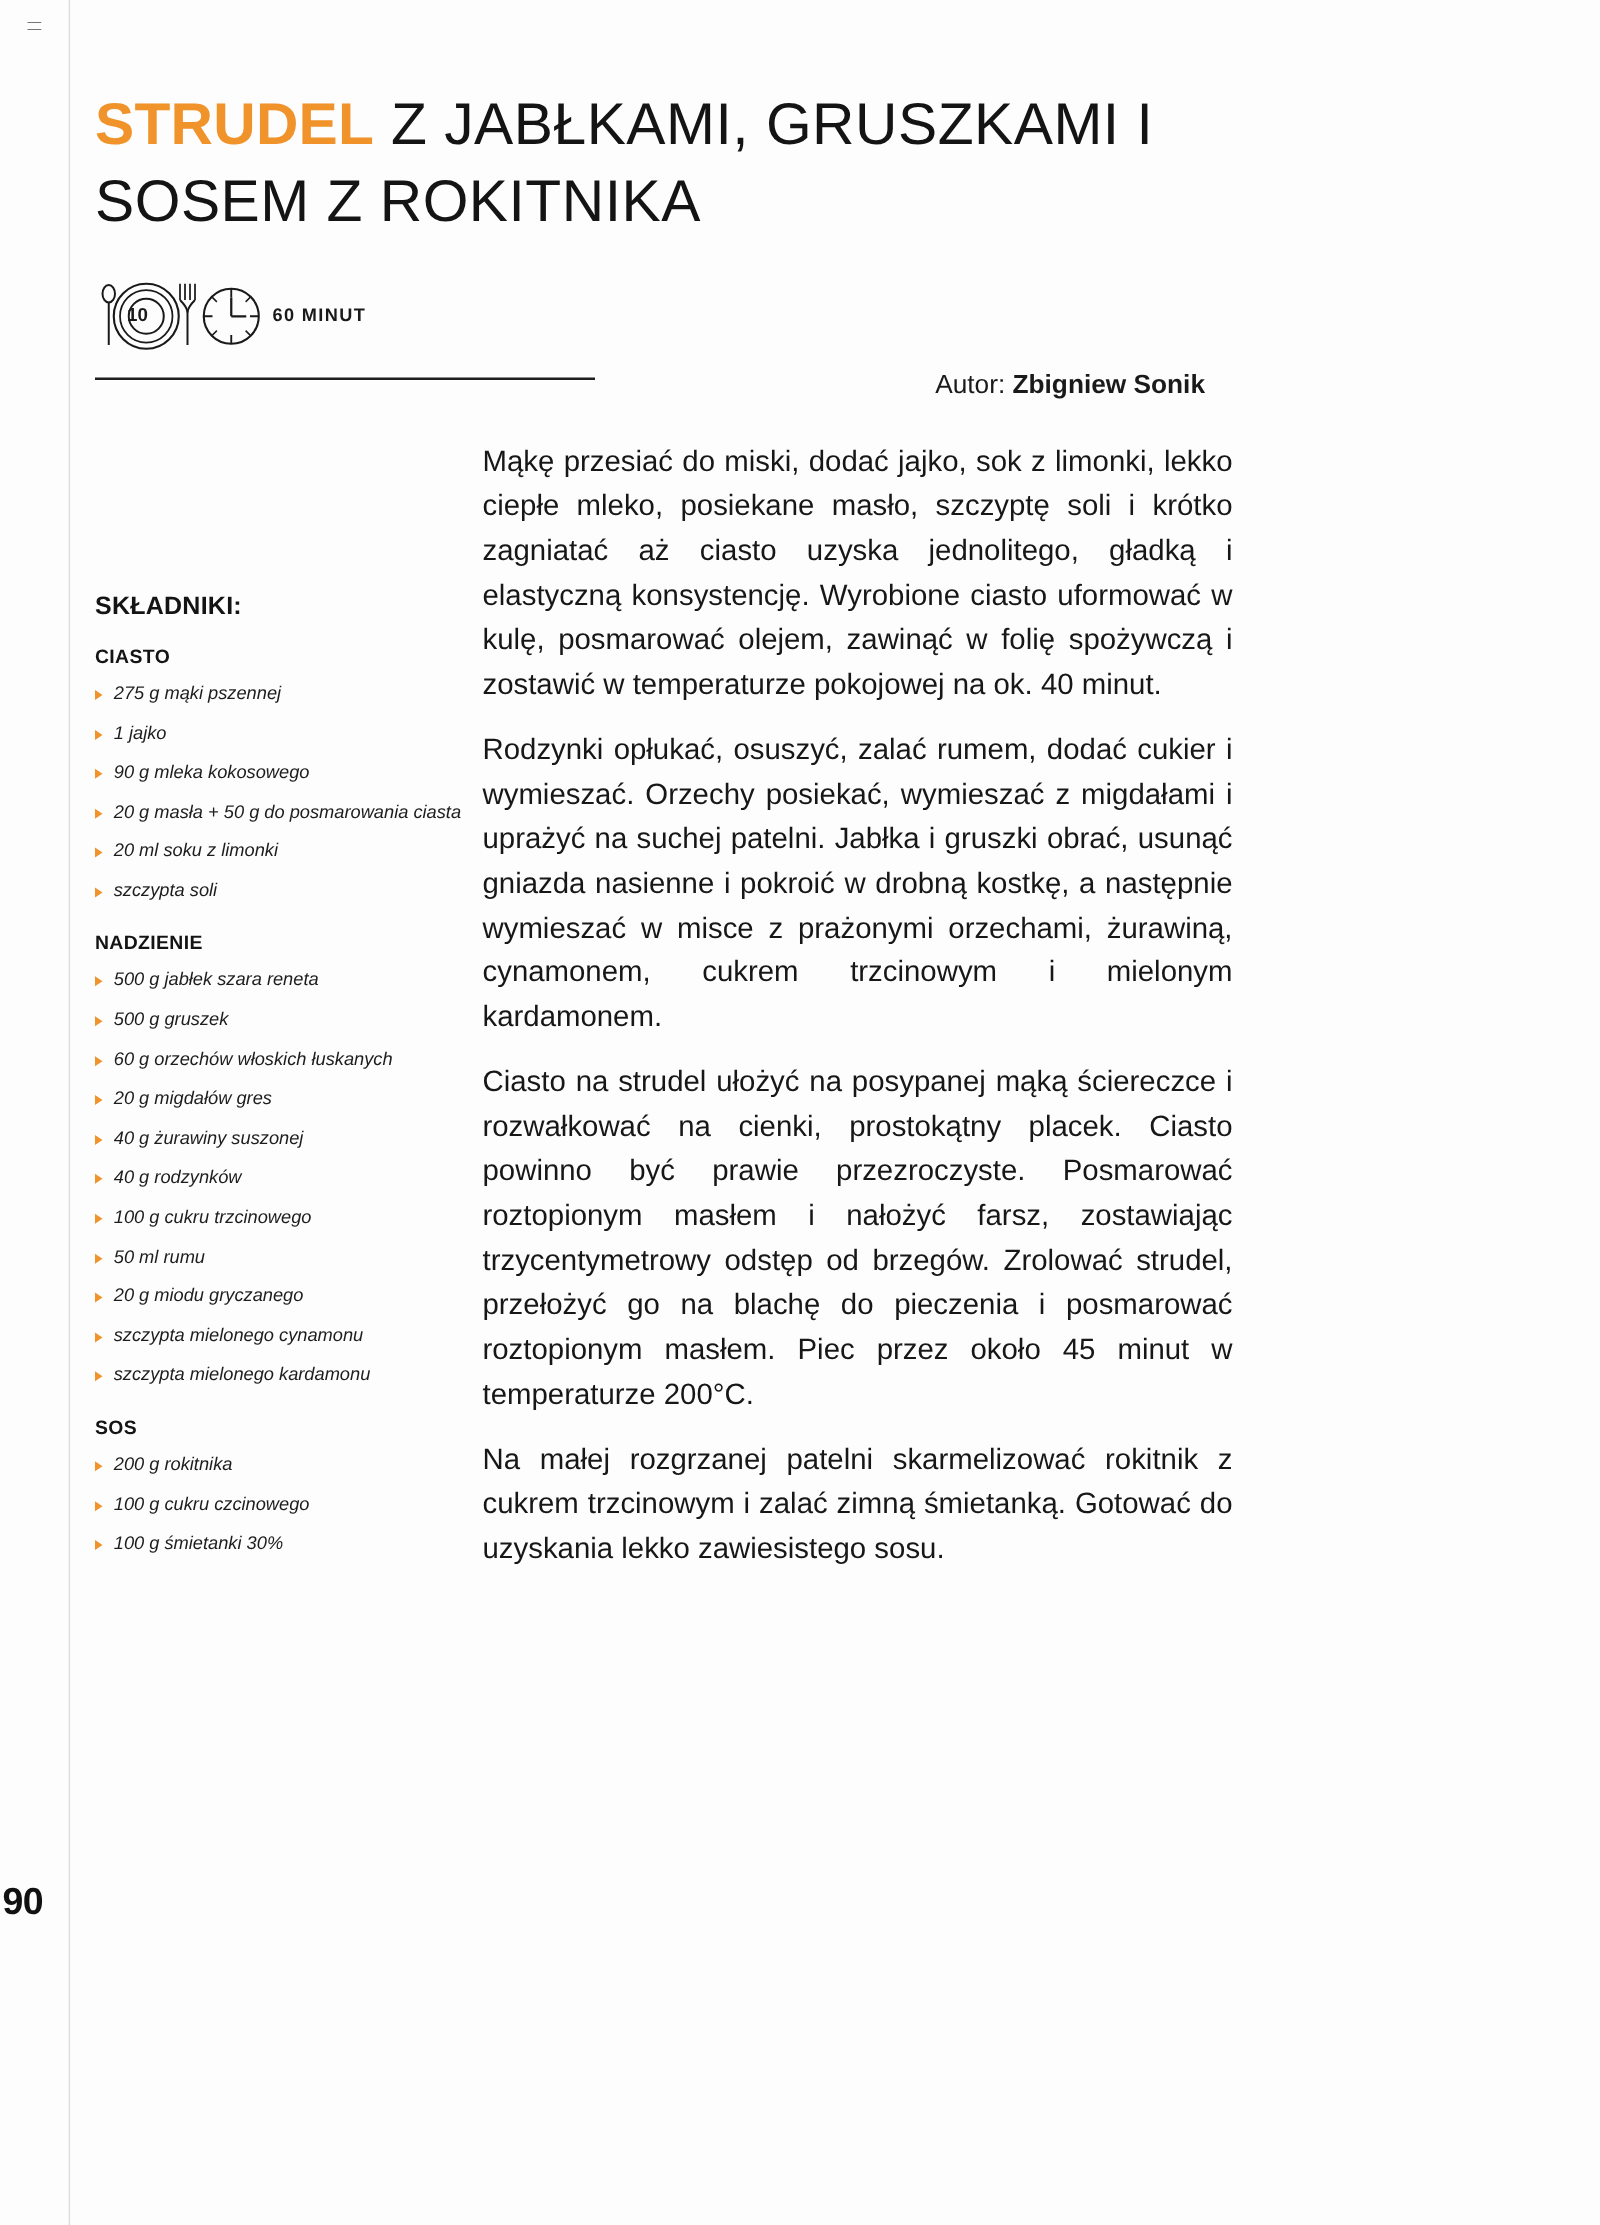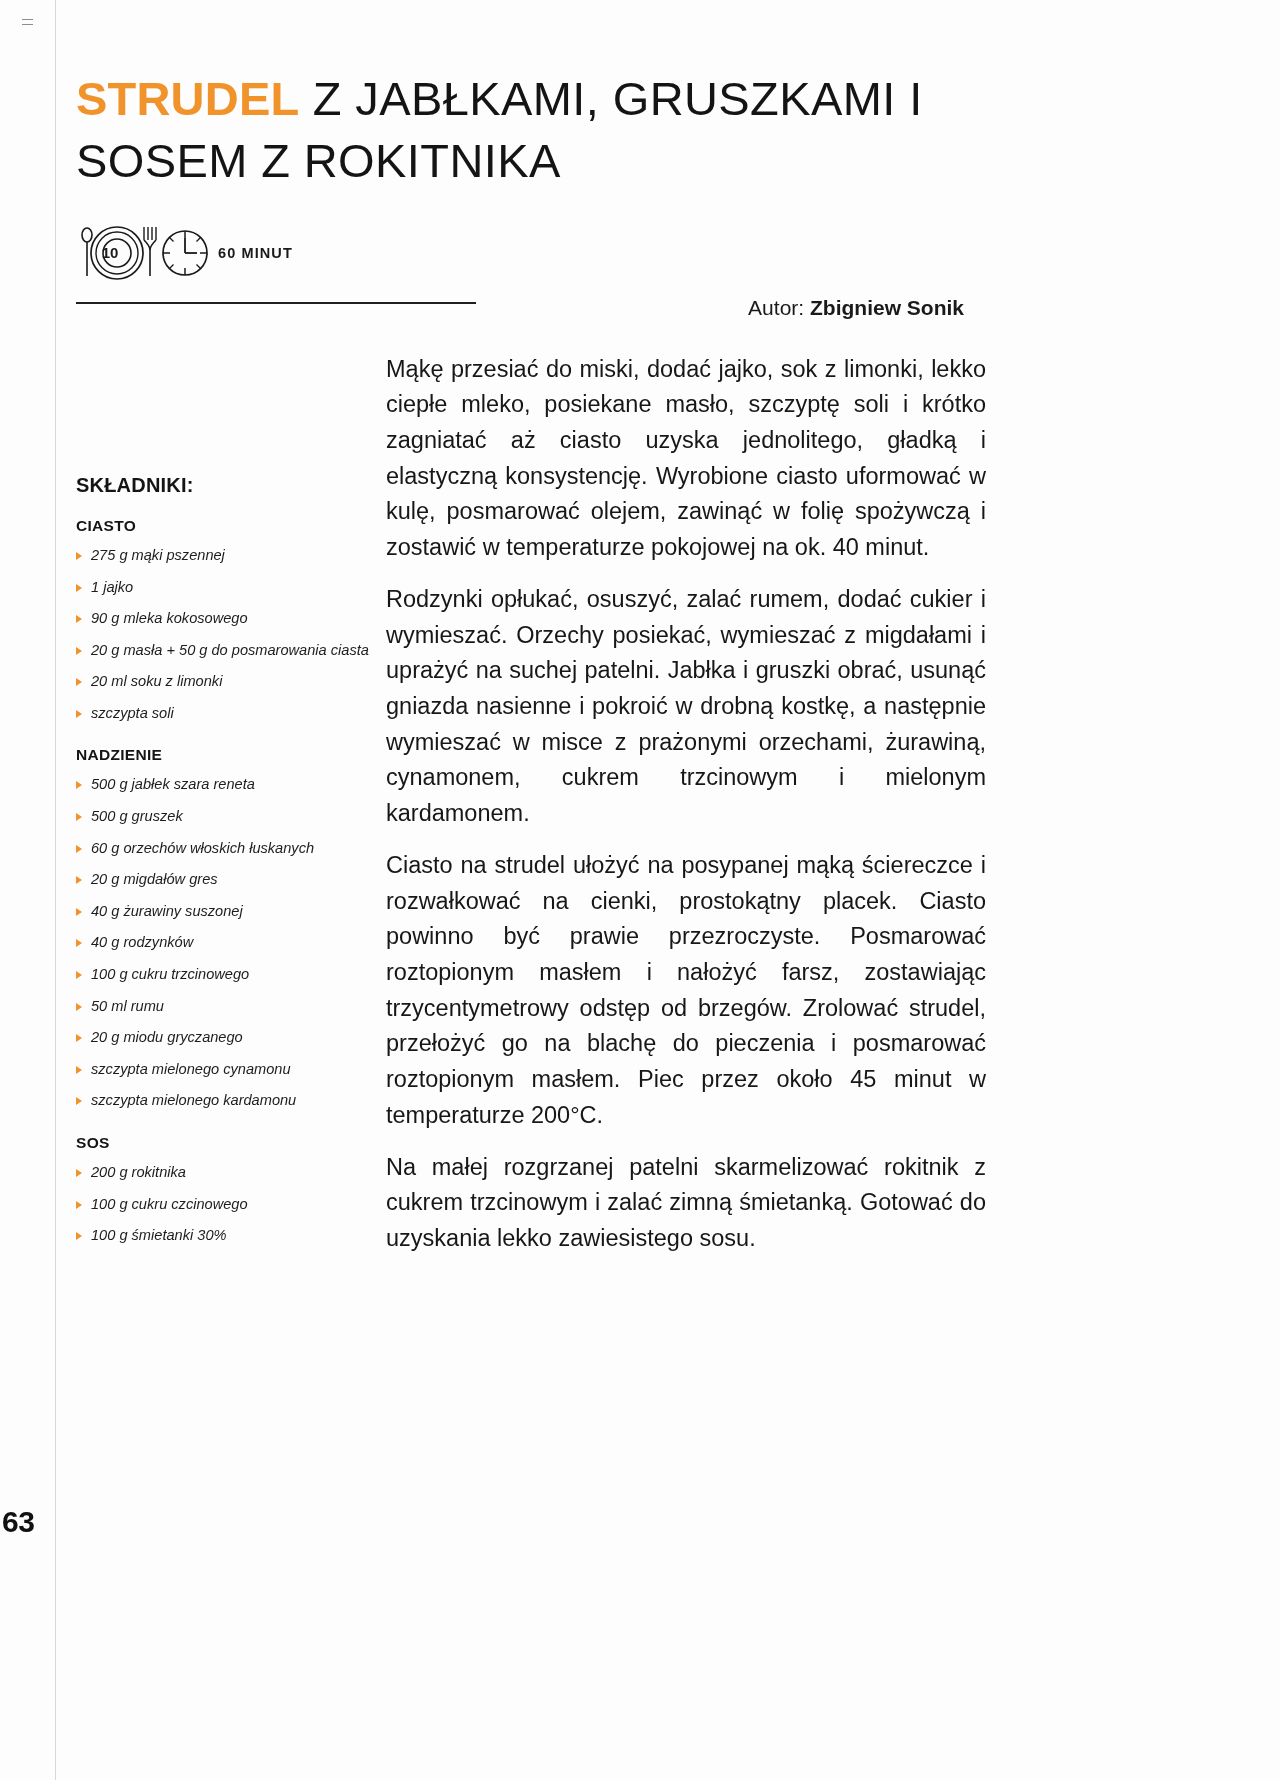--- a/index.html
+++ b/index.html
@@ -187,21 +187,21 @@
 
 <div class="page">
 
   <div class="left-rule"></div>
 
   <div class="corner-mark">
     <span>—</span>
     <span>—</span>
   </div>
 
-  <div class="page-number">63</div>
+  <div class="page-number">90</div>
 
   <div class="content">
 
     <h1 class="title"><span class="accent">STRUDEL</span><span class="rest"> Z JABŁKAMI, GRUSZKAMI I SOSEM Z ROKITNIKA</span></h1>
 
     <div class="meta-row">
 
       <svg class="icon-servings" width="86" height="58" viewBox="0 0 86 58">
 
         <ellipse cx="11" cy="11" rx="5" ry="7" fill="none" stroke="#1a1a1a" stroke-width="1.6"></ellipse>

